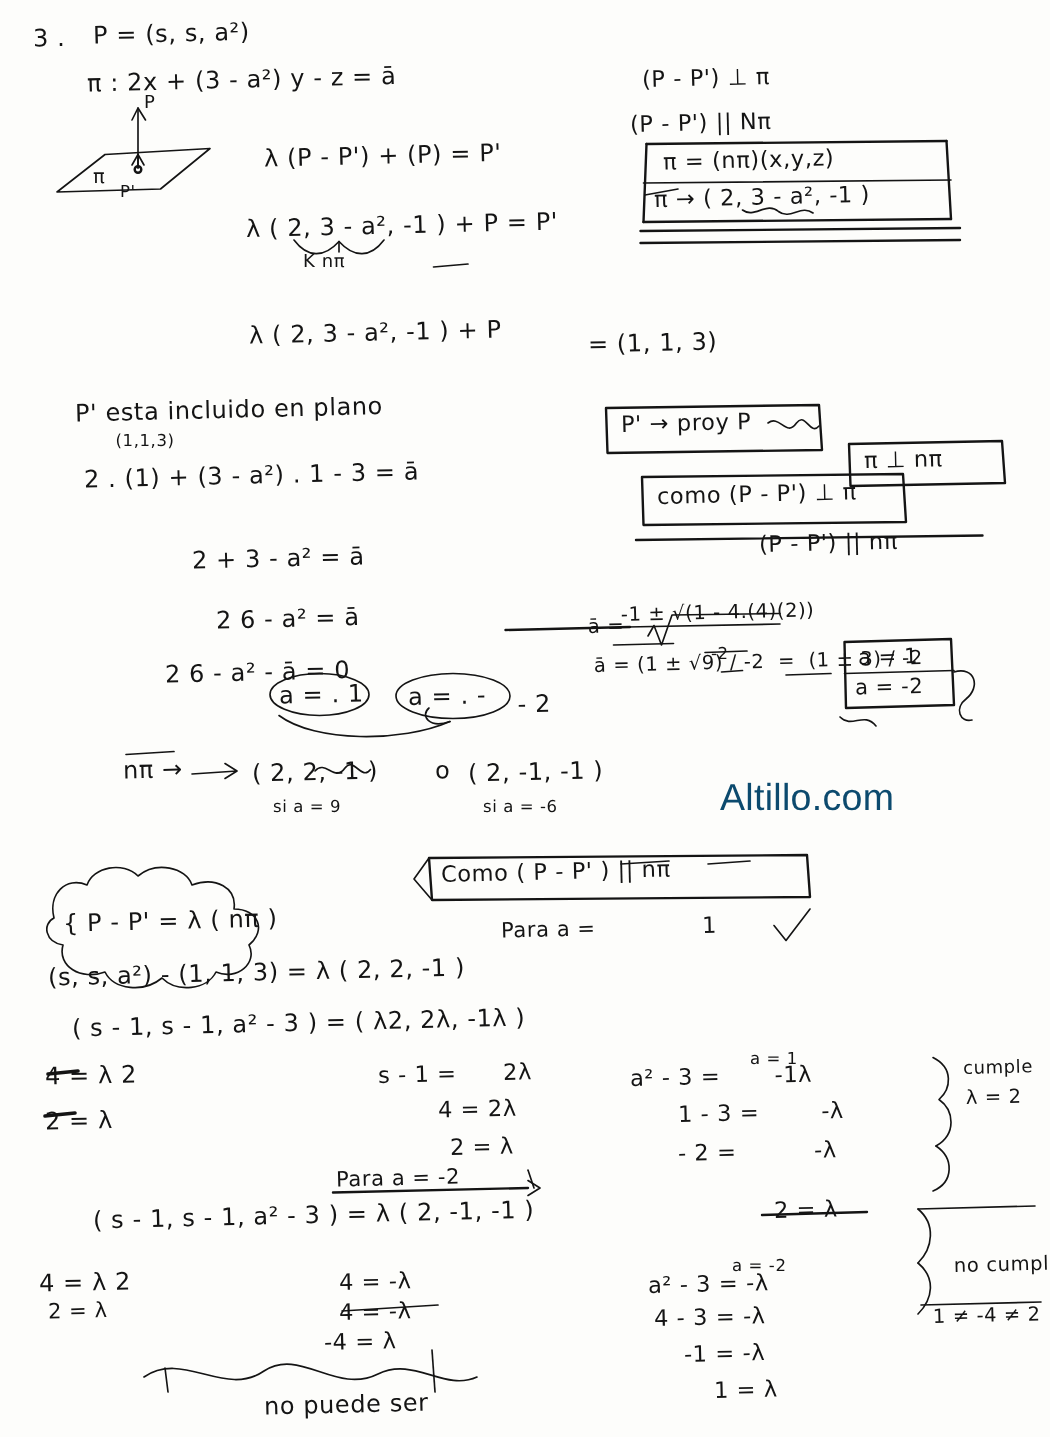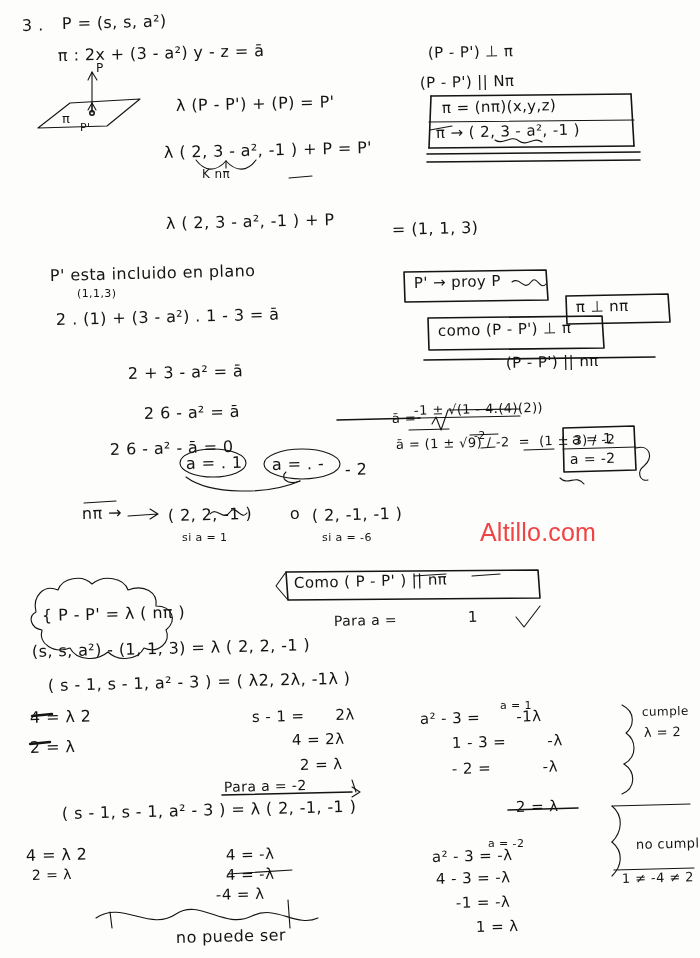--- a/index.html
+++ b/index.html
@@ -31,21 +31,21 @@
   .hw.s14 { font-size: 14px; }
   .hw.s15 { font-size: 15px; }
   .hw.s16 { font-size: 16px; }
   .hw.slant { transform: rotate(-1.4deg); transform-origin: left center; }
 
   
   #watermark {
     position: absolute;
     font-family: "Liberation Sans", sans-serif;
     font-size: 25px;
-    color: #ef4444;
+    color: #0c4a6e;
     letter-spacing: 0.2px;
   }
   svg.ink {
     position: absolute;
     left: 0;
     top: 0;
     width: 700px;
     height: 958px;
     pointer-events: none;
     overflow: visible;
@@ -204,21 +204,21 @@
   <div class="hw s13 slant" style="left:414px; top:404px;">-1 ± √(1 - 4.(4)(2))</div>
   <div class="hw s11" style="left:474px; top:430px;">-2</div>
   <div class="hw s13 slant" style="left:396px; top:438px;">ā = (1 ± √9) / -2  =  (1 ± 3) / -2</div>
   <div class="hw s14 slant" style="left:572px; top:432px;">a = 1</div>
   <div class="hw s14 slant" style="left:570px; top:452px;">a = -2</div>
 
   <div class="hw s16 slant" style="left:82px; top:506px;">nπ →</div>
   <div class="hw s16 slant" style="left:168px; top:508px;">( 2, 2, -1 )</div>
   <div class="hw s16 slant" style="left:290px; top:506px;">o</div>
   <div class="hw s16 slant" style="left:312px; top:508px;">( 2, -1, -1 )</div>
-  <div class="hw s11" style="left:182px; top:532px;">si a = 1</div>
+  <div class="hw s11" style="left:182px; top:532px;">si a = 9</div>
   <div class="hw s11" style="left:322px; top:532px;">si a = -6</div>
 
   <div id="watermark" style="left:480px; top:518px;">Altillo.com</div>
 
   <div class="hw s16 slant" style="left:42px; top:608px;">{ P - P' = λ ( nπ )</div>
   <div class="hw s15 slant" style="left:294px; top:576px;">Como ( P - P' ) || nπ</div>
 
   <div class="hw s14 slant" style="left:334px; top:614px;">Para a =</div>
   <div class="hw s15 slant" style="left:468px; top:610px;">1</div>
 

